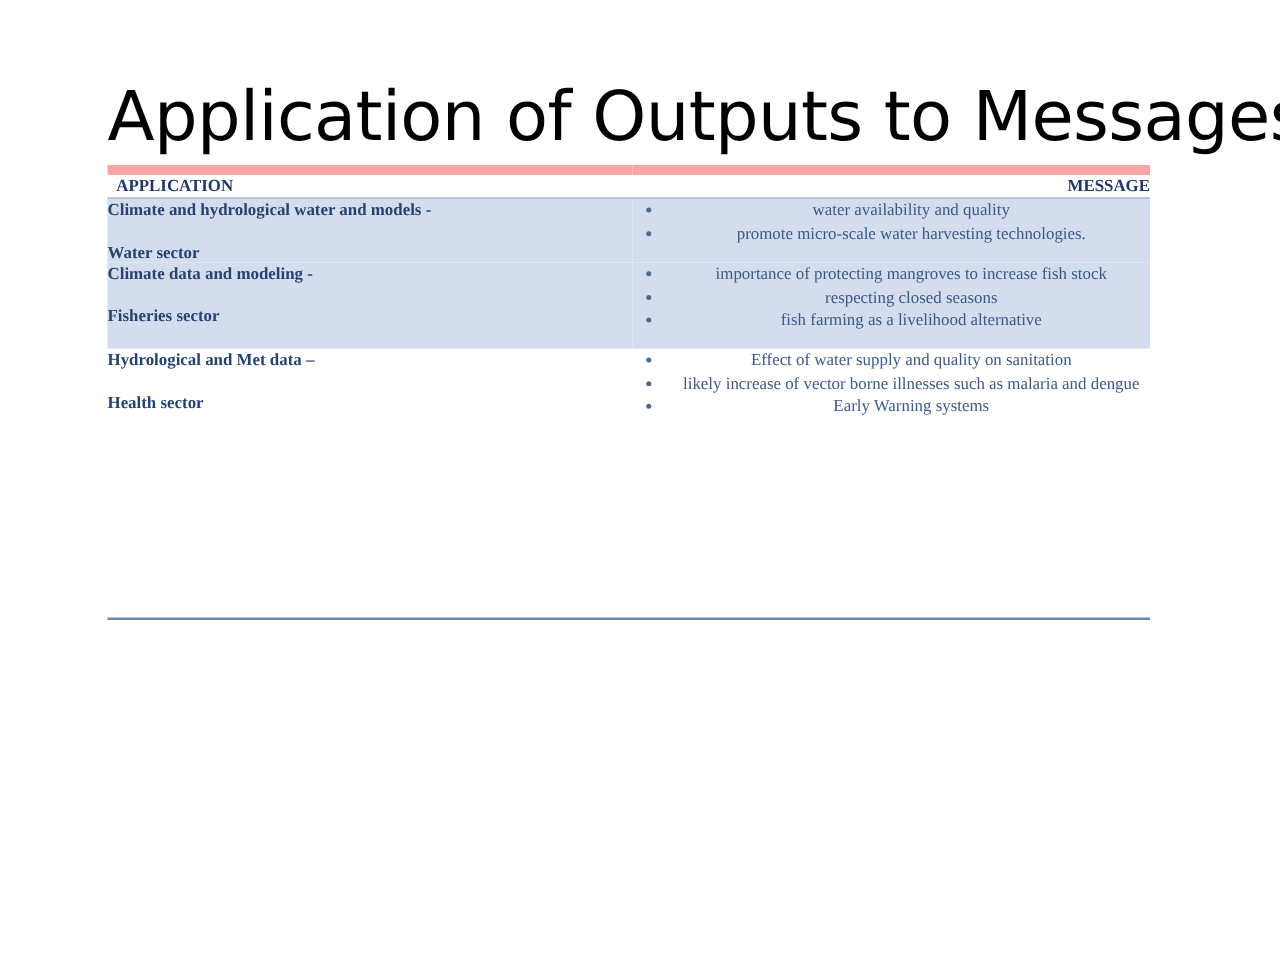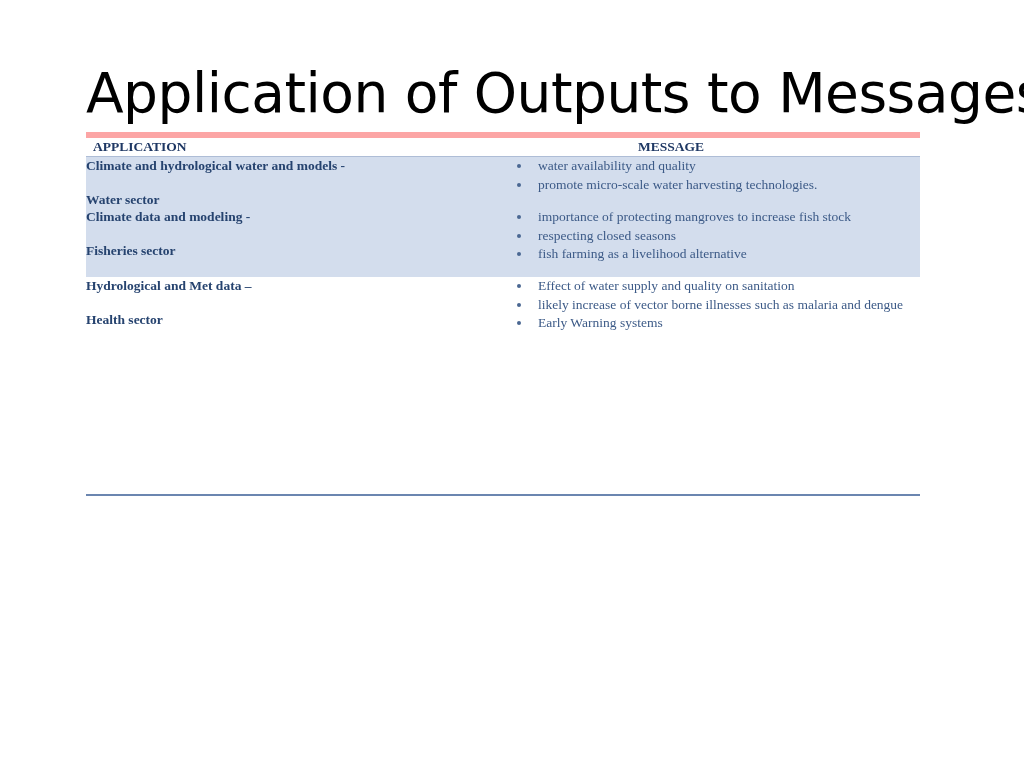--- a/index.html
+++ b/index.html
@@ -57,35 +57,35 @@
   .tbl col.c-msg { width: 414px; }
 
   .tbl th, .tbl td {
     vertical-align: top;
     padding: 0;
     border: none;
   }
 
   
   .hdr-row th {
-    border-top: 6px solid #fca5a5;
+    border-top: 8px solid #fca5a5;
     border-bottom: 1px solid #aebdd6;
     background: #ffffff;
     height: 18px;
   }
   .hdr-label {
     font-family: "Liberation Serif", serif;
     font-weight: bold;
     font-size: 13.5px;
     line-height: 17px;
     color: #1f3864;
     display: block;
   }
   .hdr-app  { text-align: left;   padding-left: 7px; }
-  .hdr-msg  { text-align: left;   padding-left: 132px; }
+  .hdr-msg  { text-align: right;   padding-left: 132px; }
 
   
   .cell {
     font-family: "Liberation Serif", serif;
     font-size: 13.5px;
     line-height: 17px;
     color: #2e4b74;
   }
 
   .app-cell {
@@ -99,20 +99,21 @@
 
   .msg-cell {
     padding: 9px 4px 8px 18px;
     color: #3c5a87;
   }
 
   ul.bullets {
     list-style: none;
     margin: 0;
     padding: 0;
+    text-align: center;
   }
   ul.bullets li {
     position: relative;
     padding-left: 32px;
     margin: 0 0 1px 0;
     font-size: 13.5px;
     line-height: 17.5px;
     color: #3c5a87;
   }
   ul.bullets li:before {

